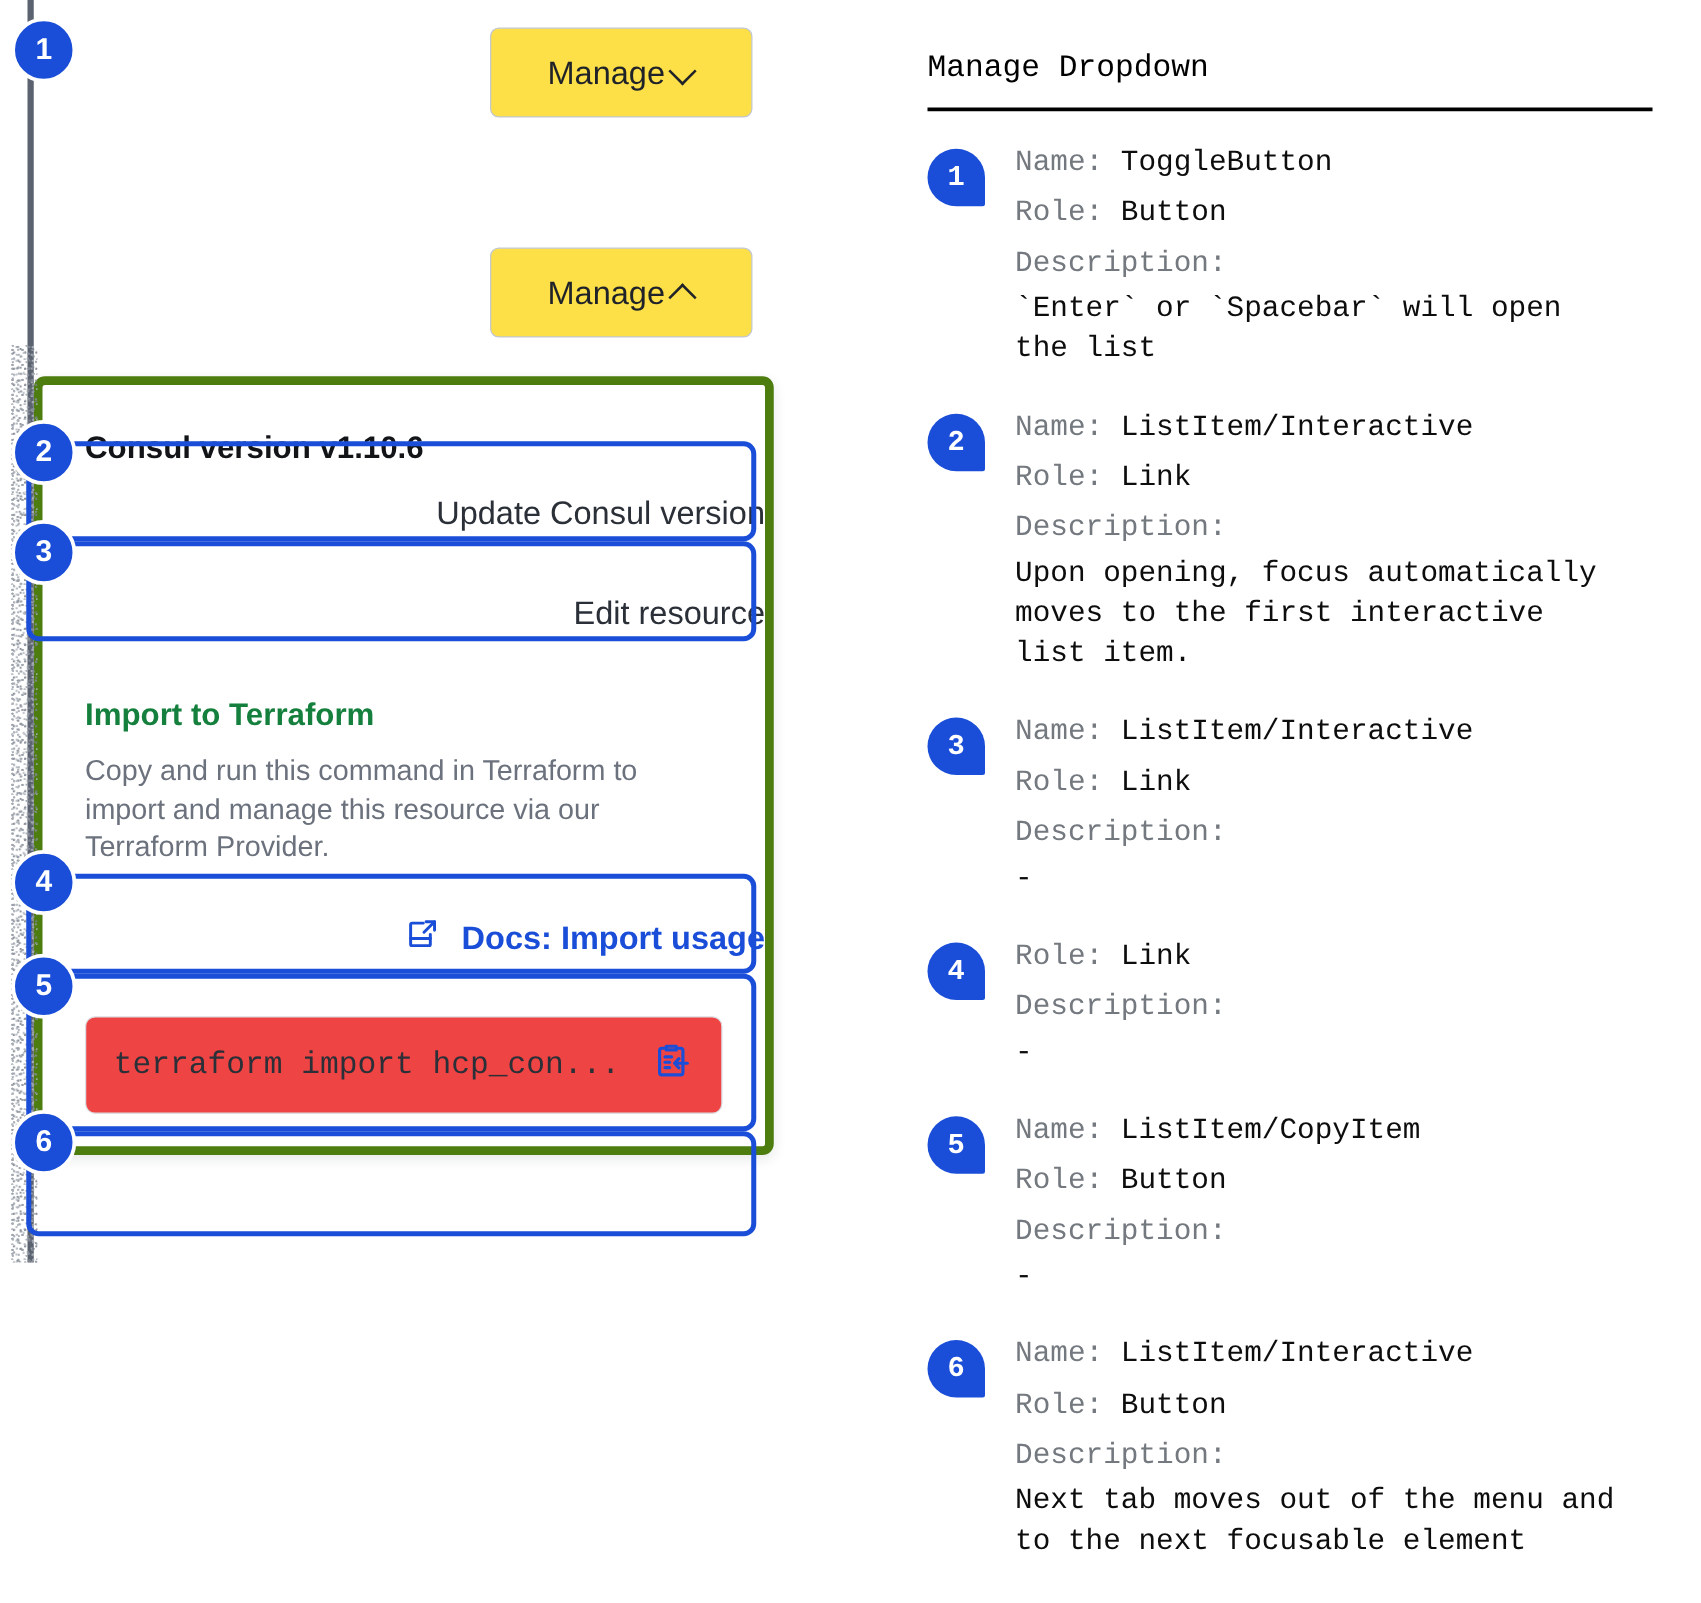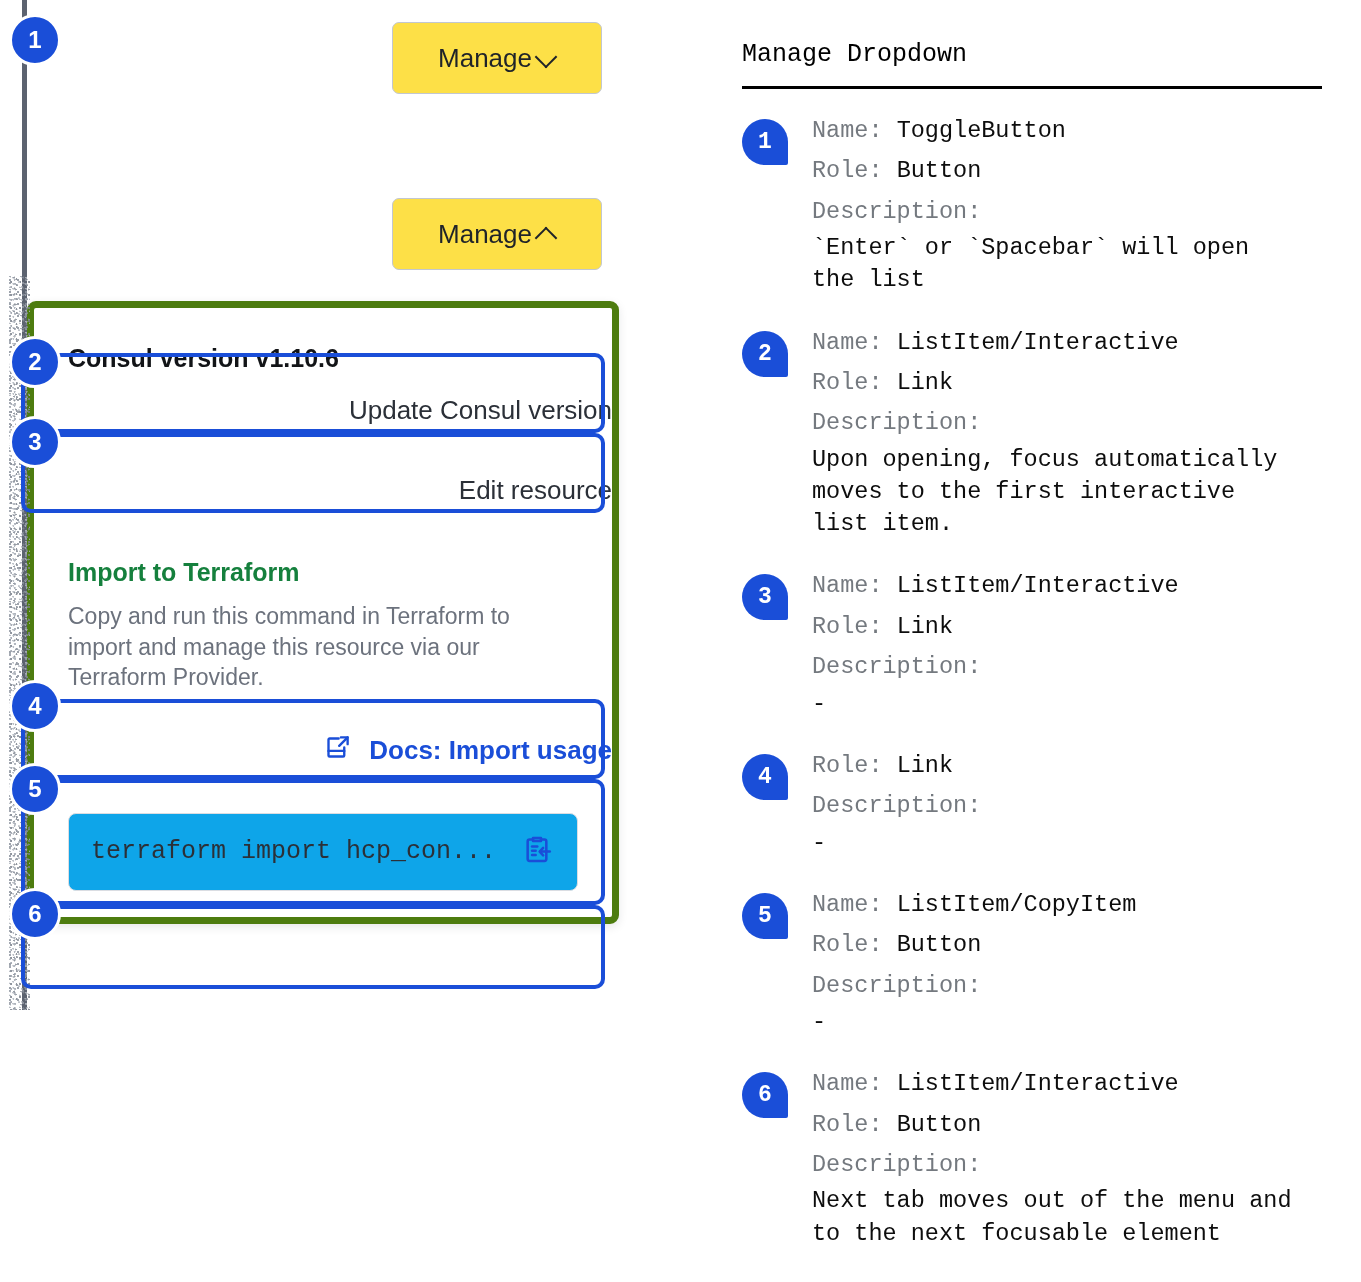--- a/index.html
+++ b/index.html
@@ -161,21 +161,21 @@
   .dd-copy-wrap { padding: 22px 34px 26px 34px; }
   .copy-field {
     box-sizing: border-box;
     height: 78px;
     border: 1px solid #dadde2;
     border-radius: 8px;
     display: flex;
     align-items: center;
     justify-content: space-between;
     padding: 0 24px 0 22px;
-    background: #0ea5e9;
+    background: #ef4444;
   }
   .copy-field .cmd {
     font-family: "Liberation Mono", monospace;
     font-size: 25px;
     color: #2b3038;
     white-space: nowrap;
   }
 
   
   .hl {

